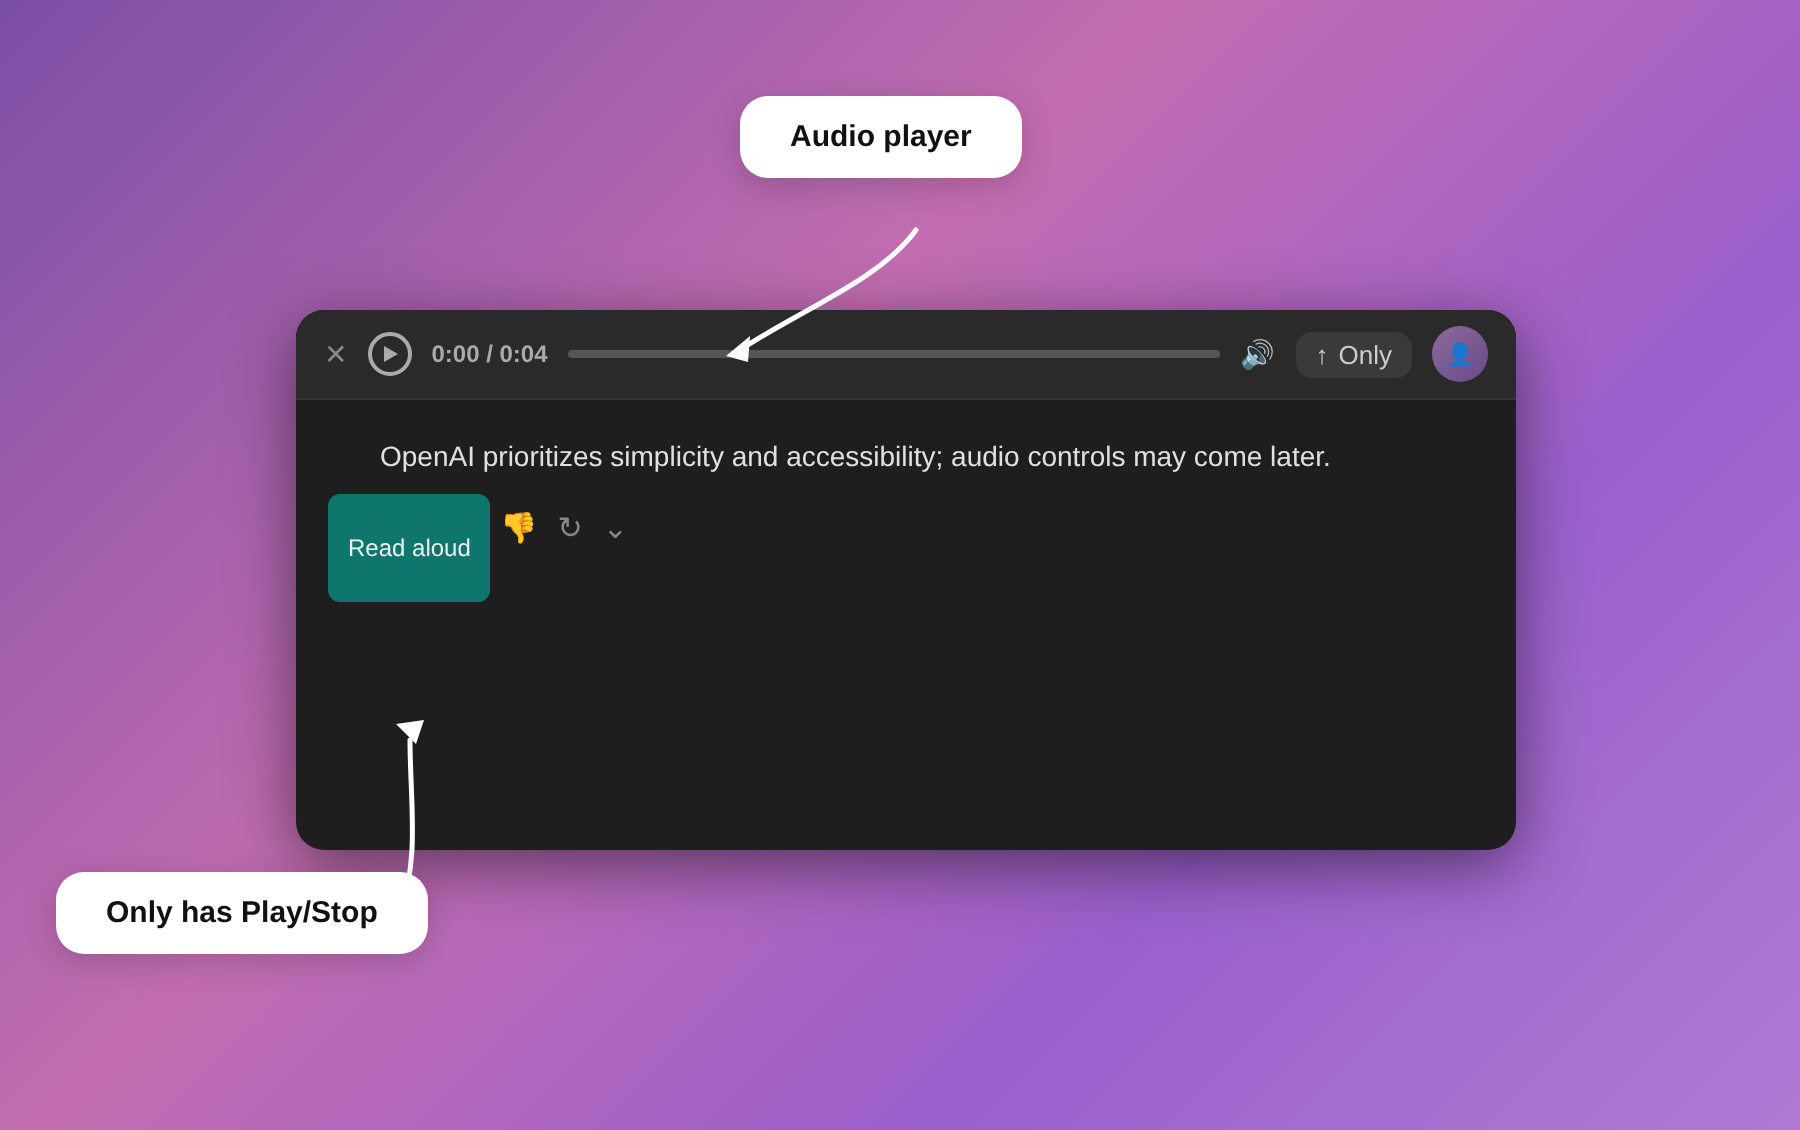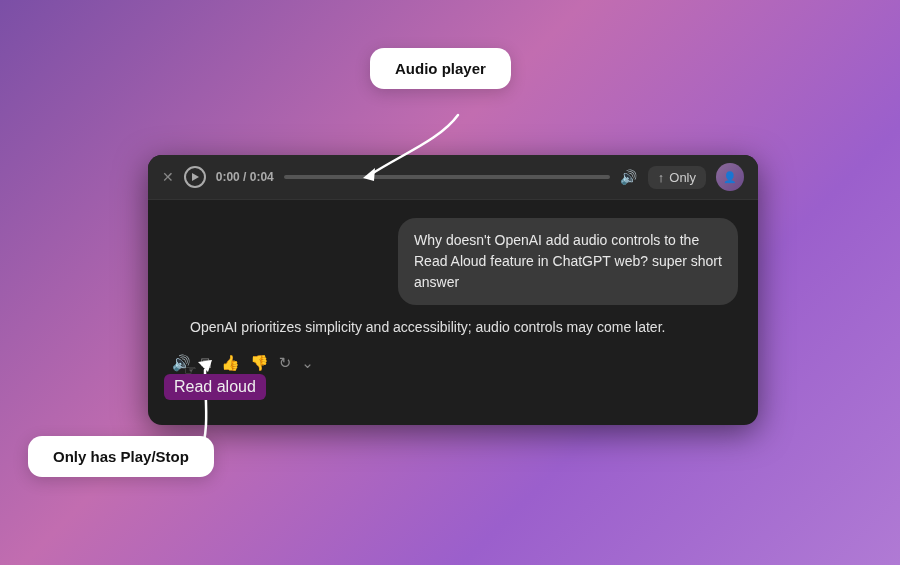--- a/index.html
+++ b/index.html
@@ -196,24 +196,24 @@
       font-size: 15px;
       cursor: pointer;
       user-select: none;
     }
 
     
     .read-aloud-tooltip {
       position: absolute;
       bottom: -28px;
       left: -4px;
-      background: #701a75;
+      background: #0f766e;
       color: #eee;
-      font-size: 16px;
-      padding: 4px 10px;
+      font-size: 12px;
+      padding: 20px 10px;
       border-radius: 6px;
       white-space: nowrap;
       z-index: 20;
     }
 
     
     .speaker-with-cursor {
       position: relative;
       display: inline-flex;
       align-items: center;
@@ -257,22 +257,20 @@
       <span>↑</span>
       <span>Only</span>
     </div>
     <div class="audio-avatar">
       <span>👤</span>
     </div>
   </div>
 
   <div class="chat-content">
 
-    <div class="user-message">Why doesn't OpenAI add audio controls to the Read Aloud feature in ChatGPT web?
-super short answer</div>
 
     <div class="assistant-message">OpenAI prioritizes simplicity and accessibility; audio controls may come later.</div>
 
     <div class="action-bar">
 
       <span class="action-icon speaker-with-cursor">
         🔊
         <span class="cursor-hand">☞</span>
       </span>
 

